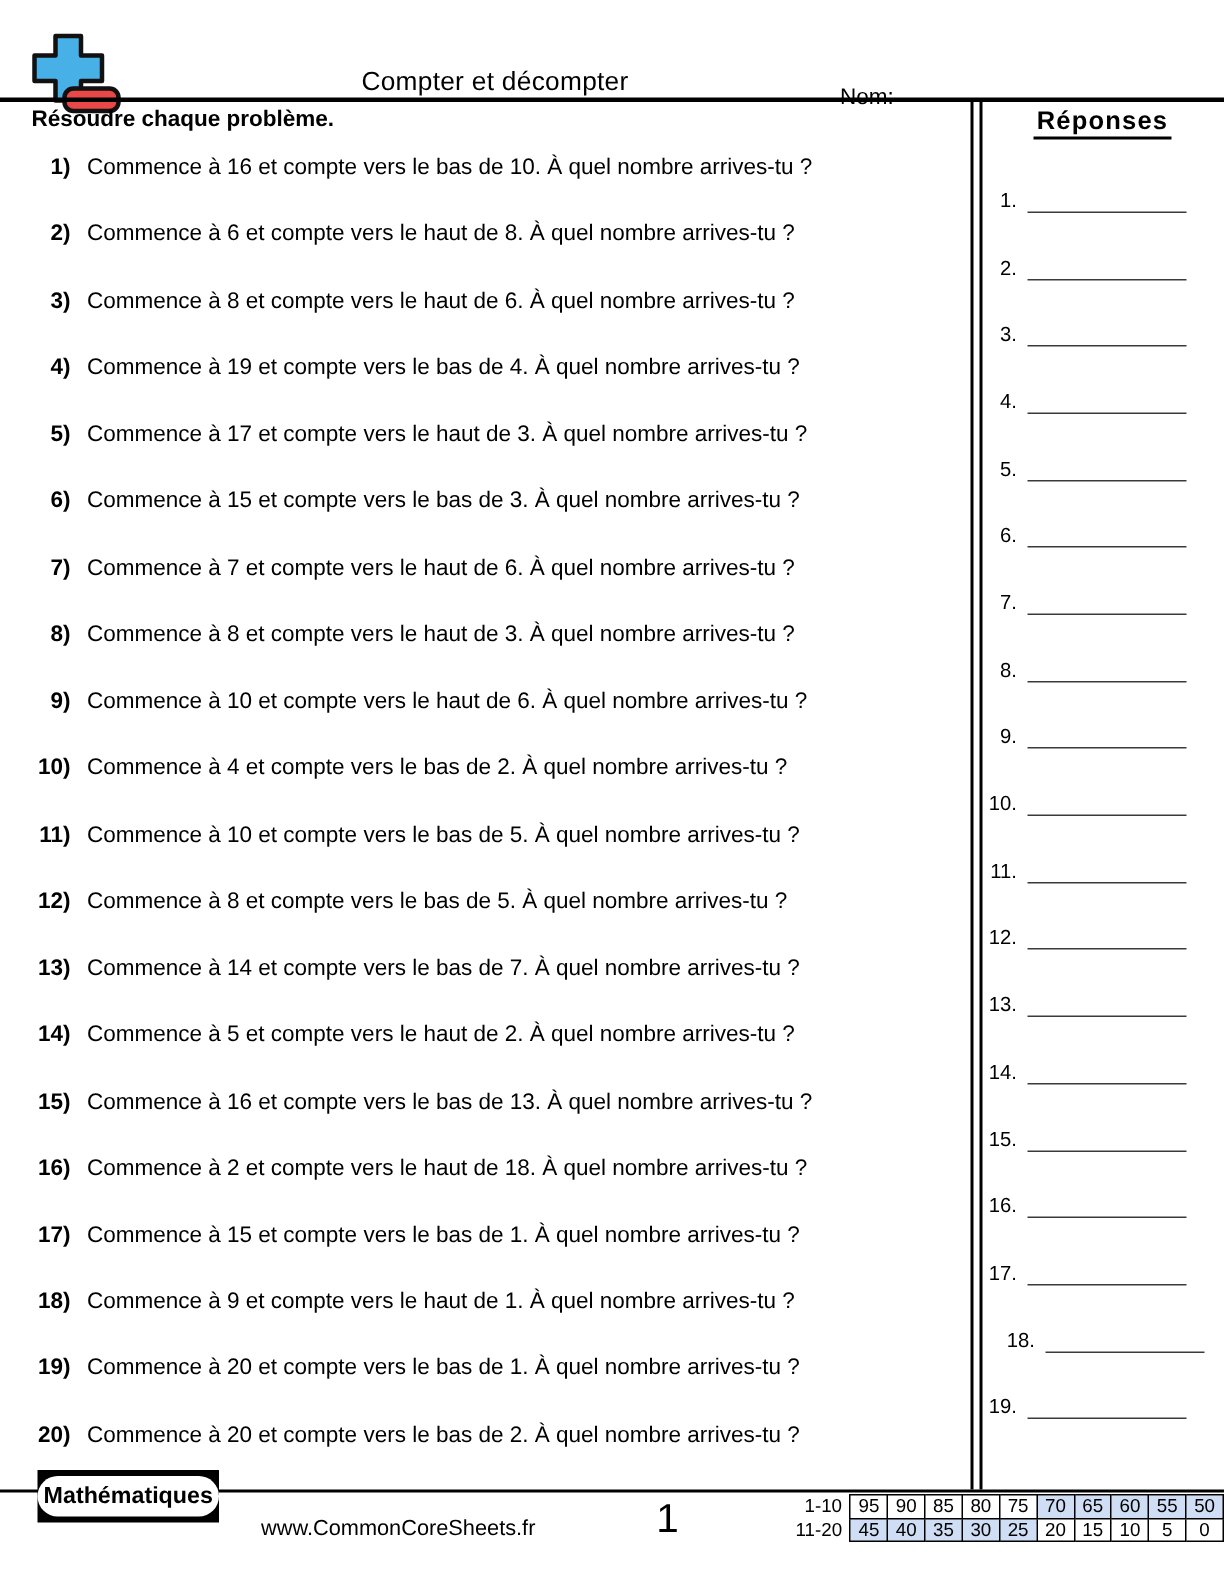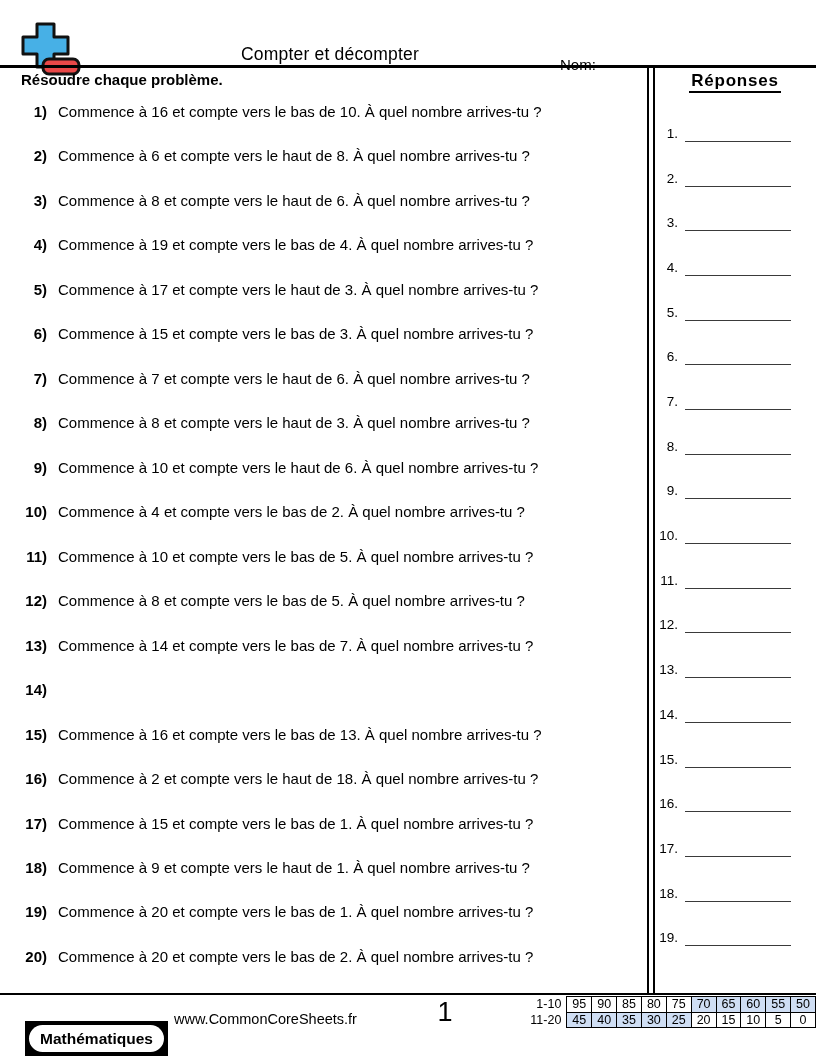--- a/index.html
+++ b/index.html
@@ -23,21 +23,21 @@
   .answer-row{position:absolute;left:652px;width:150px;height:20px;
     display:flex;align-items:flex-end;}
   .answer-num{width:26px;text-align:right;font-size:13.5px;line-height:17px;}
   .answer-blank{width:106px;margin-left:7px;border-bottom:1.6px solid #3a3a3a;height:17px;}
   
   .problem-row{position:absolute;left:0;width:646px;display:flex;}
   .problem-num{width:47px;text-align:right;font-weight:bold;font-size:15px;line-height:20px;flex:none;}
   .problem-text{margin-left:11px;font-size:15px;line-height:20px;white-space:nowrap;}
   
   .footer-rule{position:absolute;left:0;top:993px;width:816px;height:2.2px;background:#000;}
-  .badge{position:absolute;left:25px;top:1021px;width:143px;height:35px;background:#000;
+  .badge{position:absolute;left:25px;top:980px;width:121px;height:35px;background:#000;
     display:flex;align-items:center;justify-content:center;}
   .badge-pill{background:#fff;border-radius:15px;height:27px;width:135px;display:flex;
     align-items:center;justify-content:center;font-size:15.5px;font-weight:bold;color:#000;}
   .website{position:absolute;left:174px;top:1011px;font-size:14.5px;}
   .page-num{position:absolute;left:380px;top:997px;width:130px;text-align:center;font-size:27px;}
   .score-table{position:absolute;left:527px;top:996px;border-collapse:collapse;
     font-size:12.5px;}
   .score-table td{height:14.5px;padding:0;text-align:center;vertical-align:middle;}
   .score-label{width:36px;border:none;padding-right:5px !important;text-align:right !important;}
   .score-cell{width:24.8px;border:1.8px solid #000;background:#fff;}
@@ -113,20 +113,21 @@
       <div class="problem-row" style="top: 591px;">
         <span class="problem-num">12)</span>
         <span class="problem-text">Commence à 8 et compte vers le bas de 5. À quel nombre arrives-tu ?</span>
       </div>
       <div class="problem-row" style="top: 636px;">
         <span class="problem-num">13)</span>
         <span class="problem-text">Commence à 14 et compte vers le bas de 7. À quel nombre arrives-tu ?</span>
       </div>
       <div class="problem-row" style="top: 680px;">
         <span class="problem-num">14)</span>
+        <span class="problem-text">Commence à 5 et compte vers le haut de 2. À quel nombre arrives-tu ?</span>
       </div>
       <div class="problem-row" style="top: 725px;">
         <span class="problem-num">15)</span>
         <span class="problem-text">Commence à 16 et compte vers le bas de 13. À quel nombre arrives-tu ?</span>
       </div>
       <div class="problem-row" style="top: 769px;">
         <span class="problem-num">16)</span>
         <span class="problem-text">Commence à 2 et compte vers le haut de 18. À quel nombre arrives-tu ?</span>
       </div>
       <div class="problem-row" style="top: 814px;">
@@ -208,21 +209,21 @@
         <span class="answer-blank"></span>
       </div>
       <div class="answer-row" style="top: 792px;">
         <span class="answer-num">16.</span>
         <span class="answer-blank"></span>
       </div>
       <div class="answer-row" style="top: 837px;">
         <span class="answer-num">17.</span>
         <span class="answer-blank"></span>
       </div>
-      <div class="answer-row" style="top: 882px;">
+      <div class="answer-row" style="top: 882px; margin-left: 12px;">
         <span class="answer-num">18.</span>
         <span class="answer-blank"></span>
       </div>
       <div class="answer-row" style="top: 926px;">
         <span class="answer-num">19.</span>
         <span class="answer-blank"></span>
       </div>
       <div class="answer-row" style="top: 971px; margin-top: 25px;">
         <span class="answer-num">20.</span>
         <span class="answer-blank"></span>

